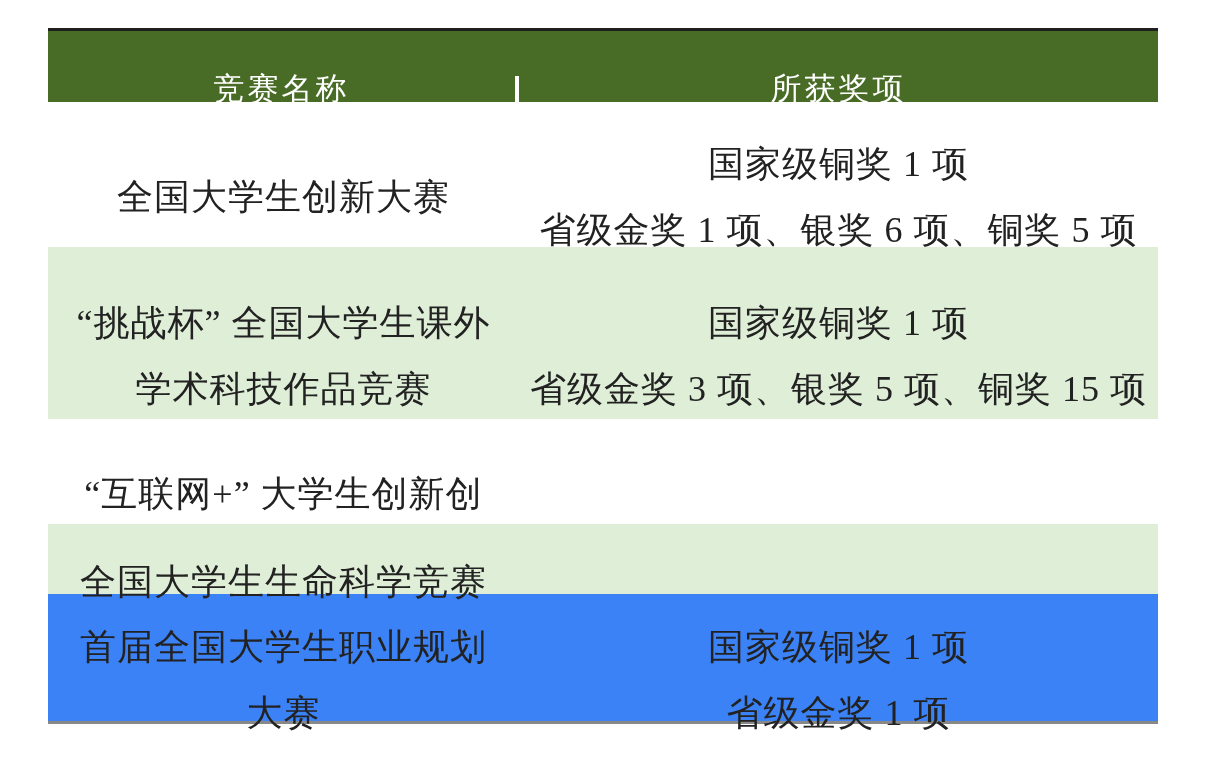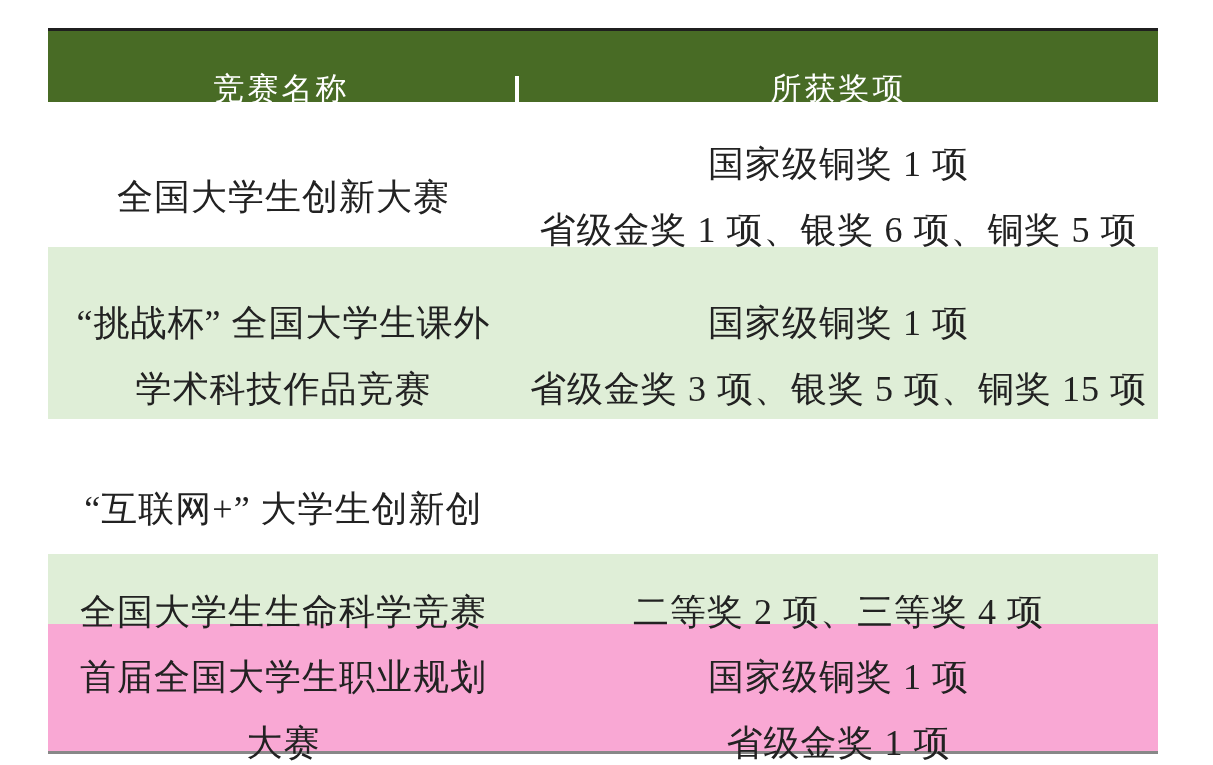--- a/index.html
+++ b/index.html
@@ -44,23 +44,23 @@
   }
   .header-row .cell.left { border-right: 4px solid #ffffff; }
   .body-row .cell {
     color: #222222;
     font-size: 36px;
     letter-spacing: 1px;
   }
   .line { line-height: 66px; white-space: nowrap; }
   .row-1 { height: 145px; background: #ffffff; }
   .row-2 { height: 172px; background: #DFEED7; }
-  .row-3 { height: 135px; background: #ffffff; }
+  .row-3 { height: 105px; background: #ffffff; }
   .row-4 { height: 70px;  background: #DFEED7; }
-  .row-5 { height: 127px; background: #f9a8d4; }
+  .row-5 { height: 127px; background: #3b82f6; }
   .bottom-rule {
     height: 0;
     border-bottom: 3px solid #888888;
   }
 </style>
 </head>
 <body>
 
 <div class="doc-table">
 
@@ -97,23 +97,20 @@
   <div class="row body-row row-3">
     <div class="cell left">
       <div class="line">“互联网+” 大学生创新创</div>
     </div>
   </div>
 
   <div class="row body-row row-4">
     <div class="cell left">
       <div class="line">全国大学生生命科学竞赛</div>
     </div>
-    <div class="cell right">
-      <div class="line">二等奖 2 项、三等奖 4 项</div>
-    </div>
   </div>
 
   <div class="row body-row row-5">
     <div class="cell left">
       <div class="line">首届全国大学生职业规划</div>
       <div class="line">大赛</div>
     </div>
     <div class="cell right">
       <div class="line">国家级铜奖 1 项</div>
       <div class="line">省级金奖 1 项</div>

